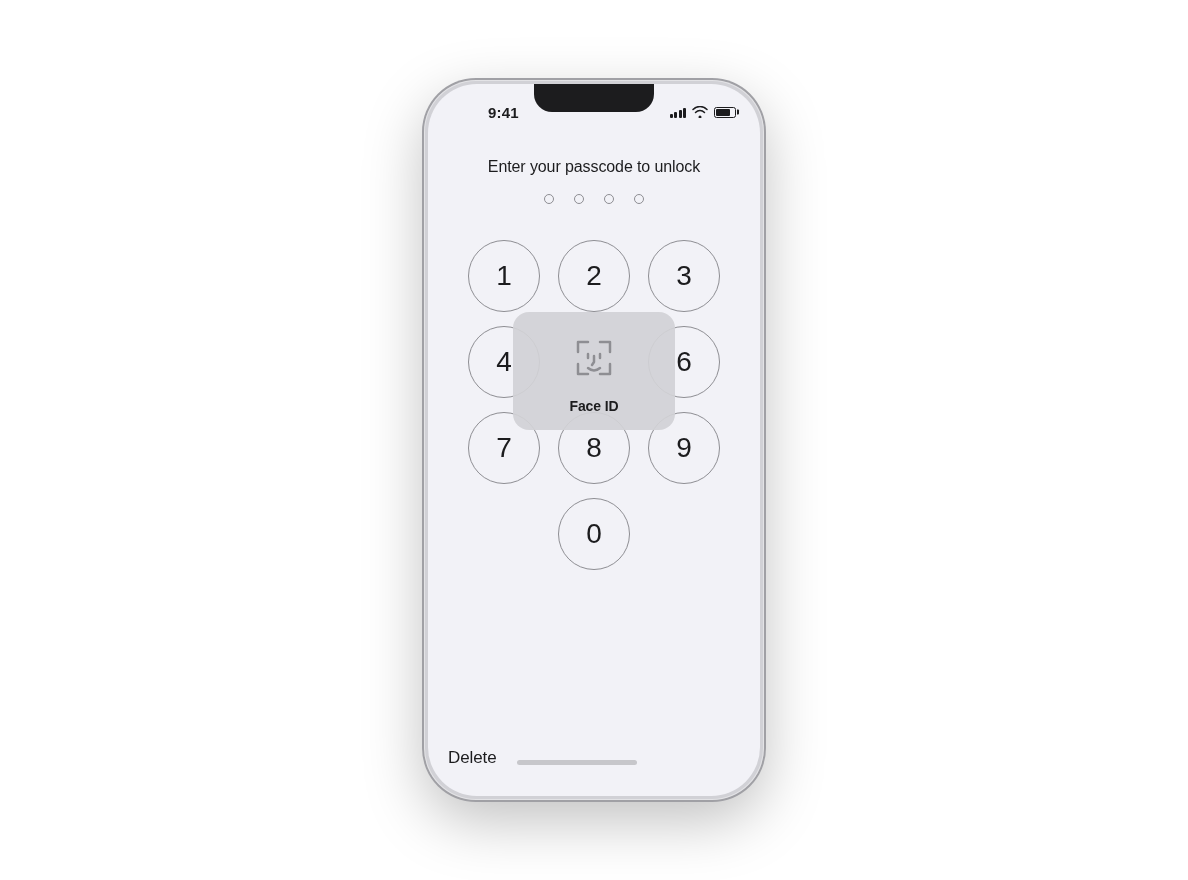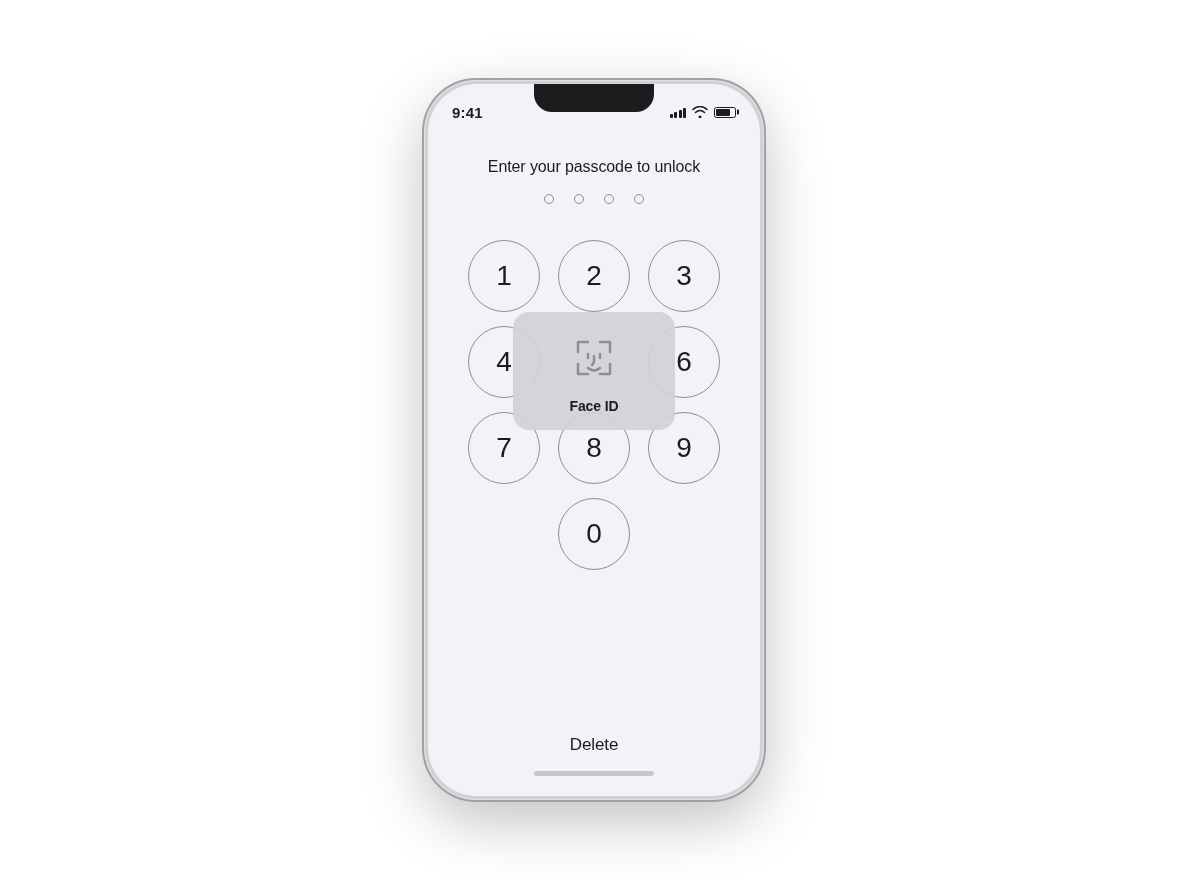--- a/index.html
+++ b/index.html
@@ -46,20 +46,21 @@
       padding: 12px 24px 0;
       height: 44px;
       flex-shrink: 0;
     }
 
     .status-time {
       font-size: 15px;
       font-weight: 600;
       color: #1c1c1e;
       letter-spacing: 0.2px;
+      margin-left: 36px;
     }
 
     .status-icons {
       display: flex;
       align-items: center;
       gap: 6px;
     }
 
     .signal-bars {
       display: flex;
@@ -213,21 +214,21 @@
     .face-id-label {
       font-size: 14px;
       font-weight: 600;
       color: #1c1c1e;
       letter-spacing: -0.1px;
     }
 
     
     .bottom-area {
       display: flex;
-      flex-direction: column;
+      flex-direction: row;
       align-items: center;
       padding-bottom: 20px;
       flex-shrink: 0;
     }
 
     .delete-btn {
       background: transparent;
       border: none;
       font-size: 17px;
       font-weight: 400;

